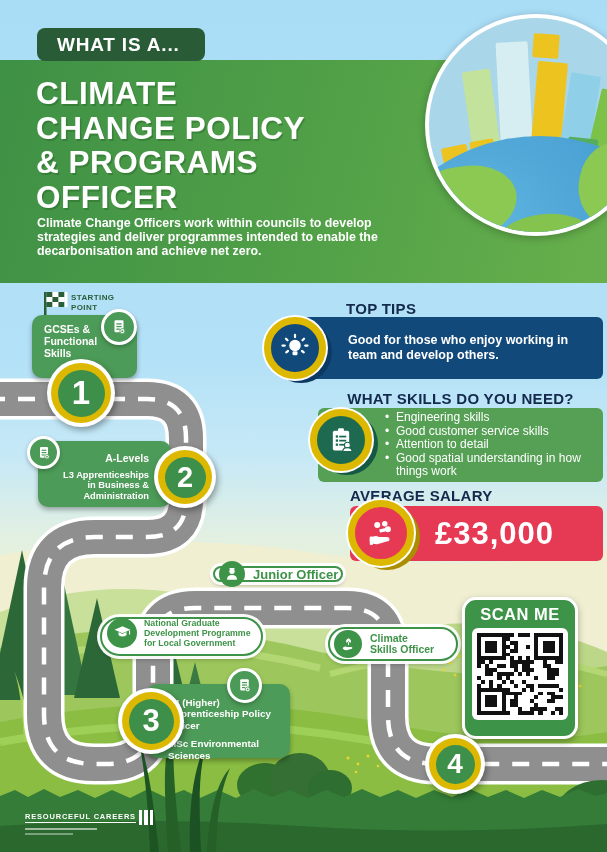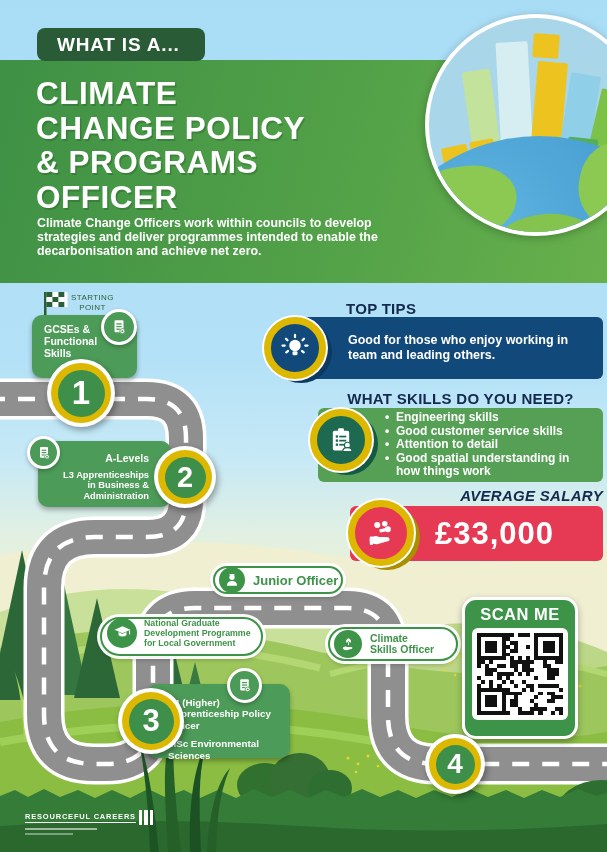--- a/index.html
+++ b/index.html
@@ -23,21 +23,21 @@
   .globe .sphere{position:absolute;border-radius:50%;
     background:radial-gradient(circle at 35% 25%,#5eb5e0,#3e95cc 60%,#2f86bd);}
   .globe .patch{position:absolute;background:#8cc953;}
   
   .sec-title{color:#13294d;font-weight:800;font-size:15px;letter-spacing:.3px;}
   .banner{border-radius:6px;display:flex;flex-direction:column;justify-content:center;box-sizing:border-box;}
   .banner .bline{color:#fff;font-weight:700;font-size:12.5px;line-height:15px;}
   .medallion{border-radius:50%;display:flex;align-items:center;justify-content:center;box-sizing:border-box;}
   
   .skills-list{list-style:none;margin:0;padding:0;width:212px;}
-  .skills-list li{position:relative;padding-left:12px;color:#fff;font-weight:700;font-size:12px;line-height:13.6px;}
+  .skills-list li{position:relative;padding-left:12px;color:#fff;font-weight:400;font-size:12px;line-height:13.6px;}
   .skills-list li::before{content:"\2022";position:absolute;left:1px;top:0;}
   .salary-value{color:#fff;font-weight:800;font-size:31px;letter-spacing:1px;}
   
   .panel{background:#4d9b58;border-radius:10px;color:#fff;font-weight:700;
     box-shadow:0 3px 5px rgba(0,0,0,.3);box-sizing:border-box;}
   
   .pill{background:#fff;border:2.5px solid #3d9348;border-radius:999px;display:flex;align-items:center;
     box-shadow:0 0 0 3px rgba(255,255,255,.95),0 3px 5px rgba(0,0,0,.3);box-sizing:border-box;}
   .pill .picon{border-radius:50%;background:#3d9348;display:flex;align-items:center;justify-content:center;flex:0 0 auto;}
   .pill .ptext{color:#3d9348;font-weight:800;}
@@ -52,21 +52,21 @@
   .cbadge{background:#4c9a57;border:3px solid #fff;border-radius:50%;display:flex;align-items:center;
     justify-content:center;box-shadow:0 2px 4px rgba(0,0,0,.25);box-sizing:border-box;}
   
   .scan{background:#3d9348;border:3px solid #fff;border-radius:14px;box-shadow:0 3px 7px rgba(0,0,0,.3);
     box-sizing:border-box;text-align:center;}
   .scan .scan-label{color:#fff;font-weight:800;font-size:16.5px;letter-spacing:.5px;margin-top:5px;}
   #qr{margin:4px auto 0;background:#fff;border-radius:6px;width:96px;height:92px;padding:5px;box-sizing:border-box;
     display:grid;grid-template-columns:repeat(21,1fr);grid-template-rows:repeat(21,1fr);}
   #qr .on{background:#111;}
   
-  .start-label{color:#2b5d37;font-weight:400;font-size:8px;line-height:9.5px;letter-spacing:.4px;text-align:center;}
+  .start-label{color:#2b5d37;font-weight:700;font-size:8px;line-height:9.5px;letter-spacing:.4px;}
   
   .brand{color:#fff;font-weight:700;font-size:7.5px;letter-spacing:.8px;border-bottom:1px solid #fff;
     padding-bottom:1px;white-space:nowrap;}
   .tagbar{background:rgba(255,255,255,.55);height:2px;}
   .logobars{display:inline-flex;gap:2px;margin-left:3px;}
   .logobars i{display:block;width:3.5px;height:15px;background:#fff;}
 </style>
 </head>
 <body>
 
@@ -212,21 +212,21 @@
         <rect x="8.5" y="10.5" width="7" height="1.8" fill="#4c9a57"></rect>
         <rect x="8.5" y="14" width="4.5" height="1.8" fill="#4c9a57"></rect>
         <circle cx="16.5" cy="17.5" r="3.4" fill="#fff" stroke="#4c9a57" stroke-width="1.2"></circle>
         <circle cx="16.5" cy="17.5" r="1.3" fill="#4c9a57"></circle>
       </svg>
   </div>
 
   <div class="abs sec-title" style="left:346px;top:300px;">TOP TIPS</div>
   <div class="abs banner" style="left:288px;top:317px;width:315px;height:62px;background:#11497b;padding-left:60px;">
     <div class="bline">Good for those who enjoy working in</div>
-    <div class="bline">team and leading others.</div>
+    <div class="bline">team and develop others.</div>
   </div>
   <div class="abs medallion" style="left:264px;top:317px;width:62px;height:62px;background:#11497b;border:7px solid #ddb800;box-shadow:0 0 0 2px #fff,6px 4px 0 #0c3962;">
     <svg width="30" height="30" viewBox="0 0 24 24" fill="none" stroke="#fff" stroke-width="1.8" stroke-linecap="round">
       <circle cx="12" cy="10" r="4.6" fill="#fff" stroke="none"></circle>
       <rect x="10" y="14.6" width="4" height="3.2" rx="1" fill="#fff" stroke="none"></rect>
       <path d="M12 1.5 V3.2"></path>
         <path d="M4.8 4.6 L6 5.8"></path>
         <path d="M19.2 4.6 L18 5.8"></path>
       <path d="M2 10 H3.8"></path>
         <path d="M22 10 H20.2"></path>
@@ -252,36 +252,36 @@
         <rect x="10.5" y="8.3" width="6" height="1.5" fill="#1d6a50"></rect>
       <rect x="7.5" y="11.5" width="2" height="2" fill="#1d6a50"></rect>
         <rect x="10.5" y="11.8" width="6" height="1.5" fill="#1d6a50"></rect>
       <rect x="7.5" y="15" width="2" height="2" fill="#1d6a50"></rect>
         <rect x="10.5" y="15.3" width="6" height="1.5" fill="#1d6a50"></rect>
       <circle cx="17.5" cy="16.5" r="2.6" fill="#fff" stroke="#1d6a50" stroke-width="1"></circle>
       <path d="M13.5 22 Q13.5 18.6 17.5 18.6 Q21.5 18.6 21.5 22 Z" fill="#fff" stroke="#1d6a50" stroke-width="1"></path>
     </svg>
   </div>
 
-  <div class="abs sec-title" style="left:350px;top:487px;width:253px;text-align:right;font-style:italic;">AVERAGE SALARY</div>
+  <div class="abs sec-title" style="left:350px;top:487px;width:253px;text-align:left;">AVERAGE SALARY</div>
   <div class="abs banner" style="left:350px;top:506px;width:253px;height:55px;background:#e63a54;padding-left:85px;">
     <div class="salary-value">£33,000</div>
   </div>
   <div class="abs medallion" style="left:348px;top:500px;width:66px;height:66px;background:#e63a54;border:7px solid #ddb800;box-shadow:0 0 0 2px #fff,6px 4px 0 #ab8d00;">
     <svg width="30" height="30" viewBox="0 0 24 24">
       <circle cx="9" cy="5.5" r="2.4" fill="#fff"></circle>
         <circle cx="15" cy="4.5" r="2.2" fill="#fff"></circle>
         <circle cx="17.5" cy="9" r="2.4" fill="#fff"></circle>
       <rect x="10.8" y="8.6" width="5" height="2.6" rx="0.6" fill="#fff" transform="rotate(-12 13 10)"></rect>
       <path d="M3 16.5 Q6.5 13 10.5 15.2 L16.5 15.2 Q18.8 15.2 18.8 17 Q18.8 18.8 16.5 18.8 L9 21 Q4.5 21 3 18.2 Z" fill="#fff"></path>
       <rect x="3" y="14.8" width="2.6" height="6.8" rx="0.8" fill="#fff"></rect>
     </svg>
   </div>
 
-  <div class="abs pill" style="left:213px;top:566px;width:130px;height:28px;padding:0 0 0 4px;gap:8px;">
+  <div class="abs pill" style="left:213px;top:566px;width:130px;height:16px;padding:0 0 0 4px;gap:8px;">
     <span class="picon" style="width:26px;height:26px;">
       <svg width="16" height="16" viewBox="0 0 24 24" fill="#fff">
           <circle cx="12" cy="8" r="4"></circle>
           <rect x="8" y="3" width="8" height="2.2" rx="1"></rect>
           <path d="M4.5 20.5 Q4.5 13.5 12 13.5 Q19.5 13.5 19.5 20.5 Z"></path>
         </svg>
     </span>
     <span class="ptext" style="font-size:13px;">Junior Officer</span>
   </div>
 

